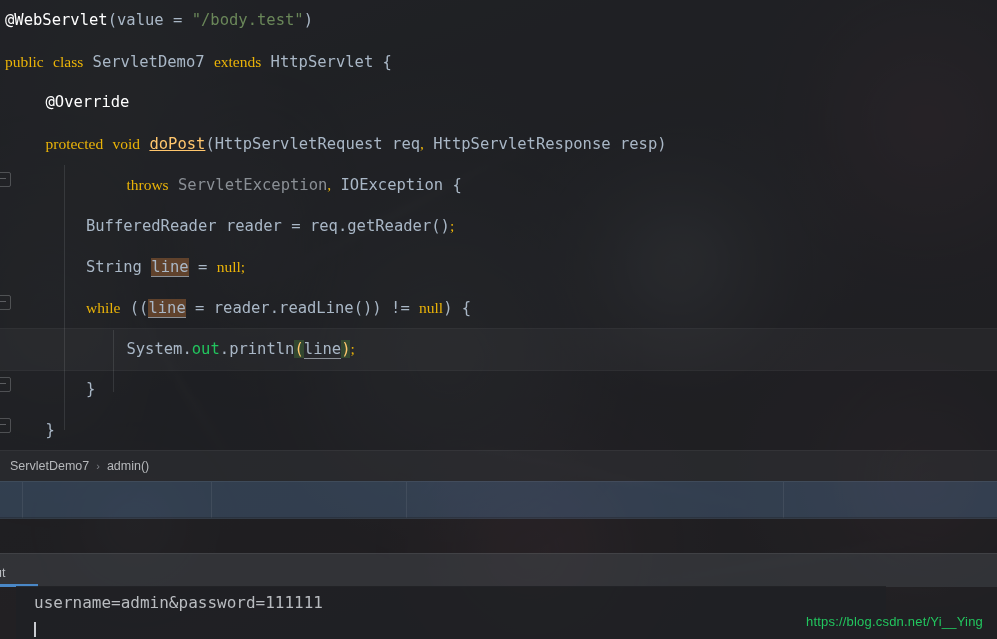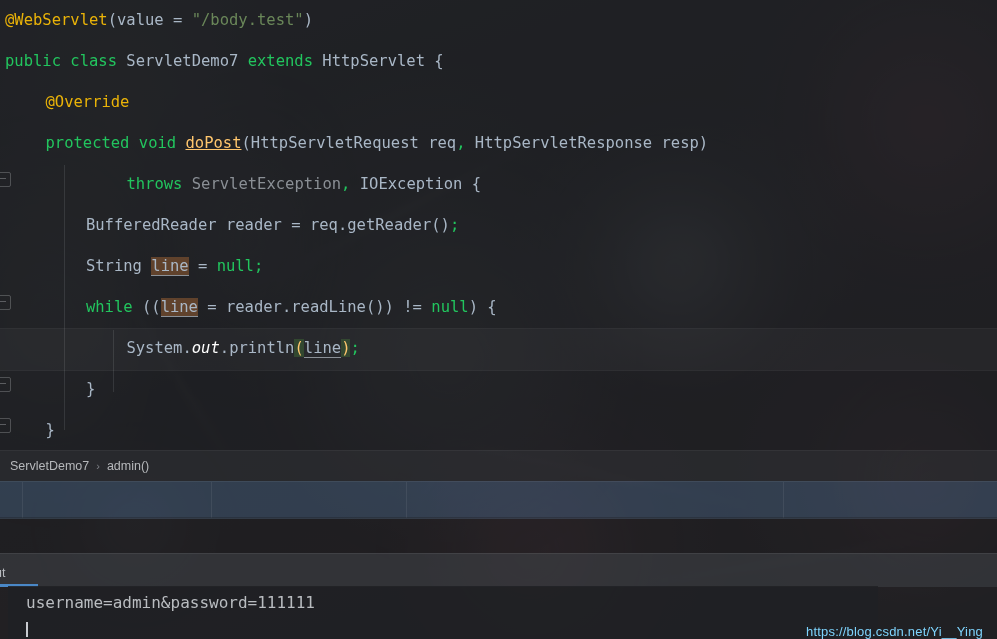--- a/index.html
+++ b/index.html
@@ -48,26 +48,26 @@
         font-family:"DejaVu Sans Mono","Liberation Mono",monospace;
         font-size:15.5px;line-height:41px;white-space:pre;}
   .ln{position:absolute;left:0;width:997px;height:41px;}
   .ln span{white-space:pre;}
 
   
   .cur-line{position:absolute;left:0;width:997px;height:41px;background:rgba(255,255,255,.035);
             border-top:1px solid rgba(255,255,255,.035);border-bottom:1px solid rgba(255,255,255,.035);}
 
   
-  .t-anno{color:#eab308;}
-  .t-kw{color:#22c55e;}
+  .t-anno{color:#ffffff;}
+  .t-kw{color:#eab308;font-family:Liberation Serif, serif;}
   .t-cls{color:#a9b7c6;}
   .t-str{color:#6a8759;}
   .t-method{color:#ffc66d;text-decoration:underline;}
-  .t-field{color:#ffffff;font-style:italic;margin-top:8px;}
+  .t-field{color:#22c55e;margin-top:8px;}
   .t-param{color:#a9b7c6;}
   .t-punc{color:#a9b7c6;}
   .t-dim{color:#8a8f95;}
   .t-brace-hl{background:rgba(60,99,53,.55);color:#ffc66d;}
   .usage-w{background:rgba(113,75,46,.80);color:#a9b7c6;border-bottom:1px solid #8b9198;}
   .usage-r{color:#a9b7c6;border-bottom:1px solid #8b9198;}
 
   
   .breadcrumb{position:absolute;left:0;top:450px;width:997px;height:31px;
     background:rgba(43,45,48,.72);border-top:1px solid rgba(255,255,255,.05);
@@ -82,27 +82,27 @@
   .sel-band .col{position:absolute;top:0;width:1px;height:36px;background:rgba(255,255,255,.07);}
   .under-band{position:absolute;left:0;top:517px;width:997px;height:36px;background:rgba(25,26,29,.30);}
 
   
   .toolwin{position:absolute;left:0;top:553px;width:997px;height:86px;}
   .tw-tabs{position:absolute;left:0;top:0;width:997px;height:33px;
     background:rgba(60,63,67,.62);border-top:1px solid rgba(255,255,255,.07);}
   .tw-tab{position:absolute;left:-20px;top:4px;height:29px;padding:0 8px;
     font-size:12.5px;color:#b8bbbf;display:flex;align-items:center;box-sizing:border-box;}
   .tw-tab-underline{position:absolute;left:0;top:30px;width:38px;height:3px;background:#4a88c7;}
-  .console{position:absolute;left:8px;top:33px;width:870px;height:53px;background:rgba(32,33,36,.86);}
+  .console{position:absolute;left:16px;top:33px;width:870px;height:53px;background:rgba(32,33,36,.86);}
   .console-line{position:absolute;left:18px;top:7px;
     font-family:"DejaVu Sans Mono","Liberation Mono",monospace;
     font-size:16px;color:#b9bcc0;white-space:pre;}
   .console-caret{position:absolute;left:18px;top:36px;width:2px;height:15px;background:#c8cbd0;}
 
-  .watermark{position:absolute;right:14px;bottom:0;font-size:13px;color:#7dd3fc;
+  .watermark{position:absolute;right:14px;bottom:10px;font-size:13px;color:#22c55e;
     font-family:"Liberation Sans",sans-serif;letter-spacing:.2px;}
 </style>
 </head>
 <body>
 
 <div class="app">
 
   <div class="bg-photo">
     <div class="bg-base"></div>
     <i class="b1"></i>

